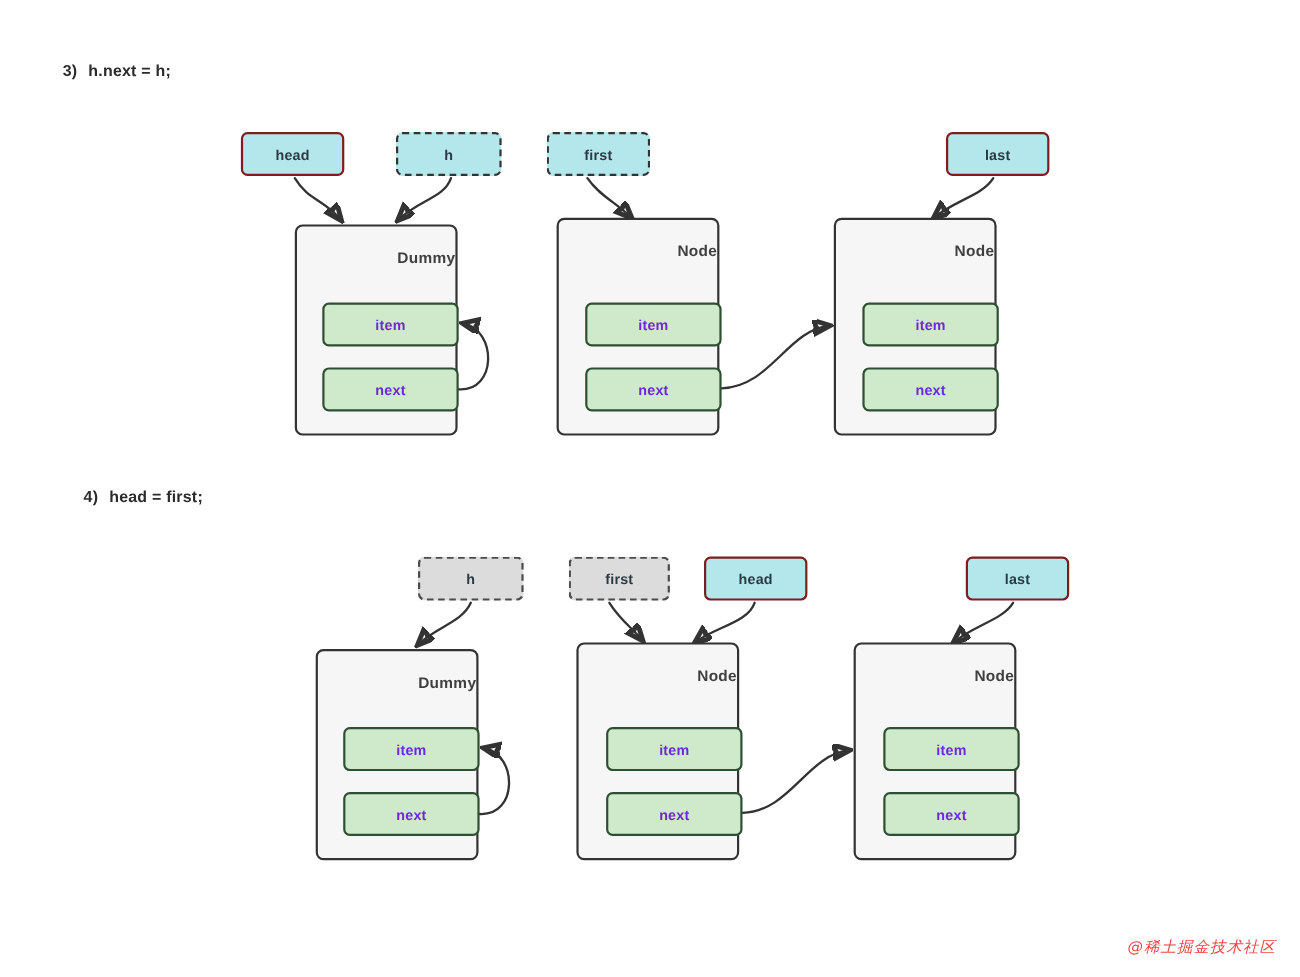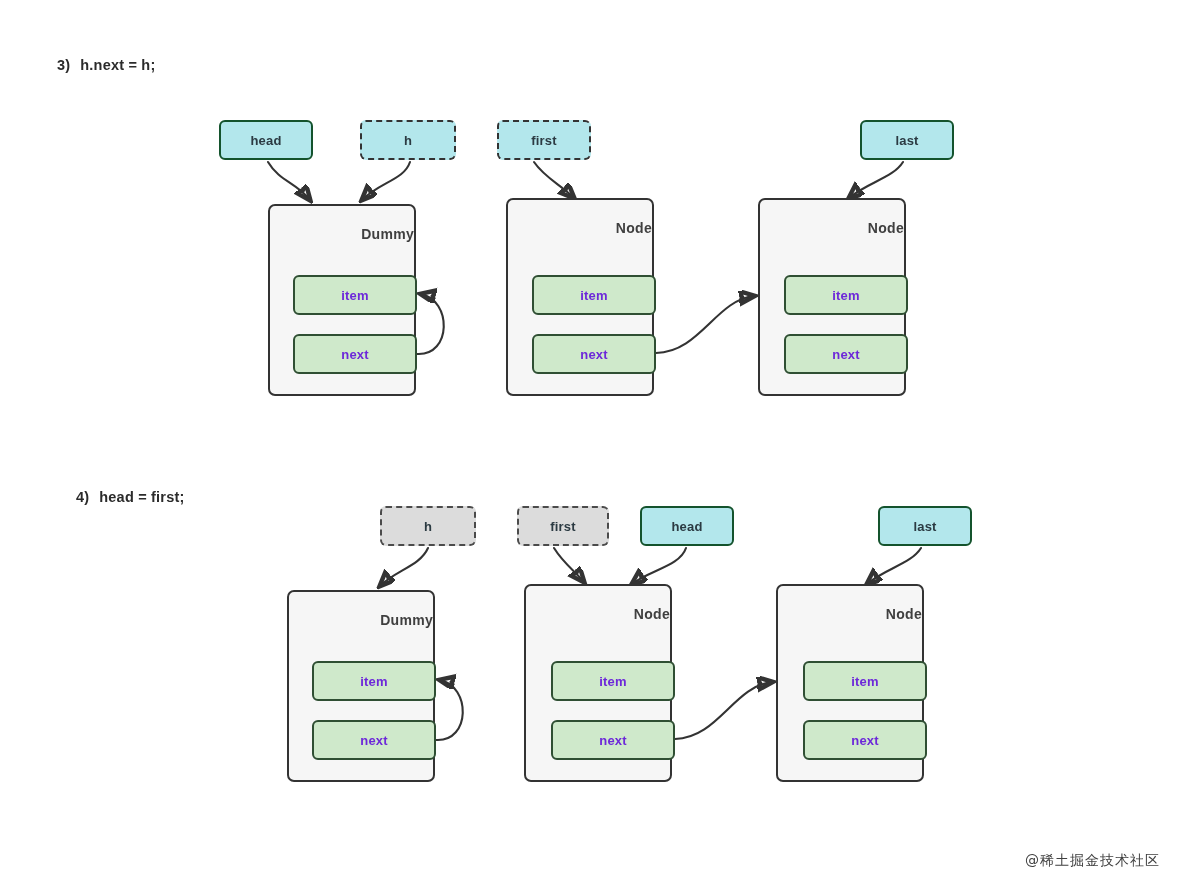--- a/index.html
+++ b/index.html
@@ -38,21 +38,21 @@
     display: flex;
     align-items: center;
     justify-content: center;
     font-size: 13px;
     font-weight: bold;
     color: #2b3a42;
     letter-spacing: 0.2px;
   }
   .ptr-cyan {
     background: #b3e7ec;
-    border: 2px solid #14532d;
+    border: 2px solid #7f1d1d;
   }
   .ptr-cyan-dashed {
     background: #b3e7ec;
     border: 2px dashed #333333;
   }
   .ptr-gray-dashed {
     background: #dcdcdc;
     border: 2px dashed #4b4b4b;
   }
 
@@ -102,24 +102,25 @@
     stroke: #333333;
     stroke-width: 2.1;
     stroke-linecap: round;
   }
 
   .watermark {
     position: absolute;
     right: 22px;
     bottom: 18px;
     font-size: 14px;
-    color: #404040;
+    color: #ef4444;
     font-family: "DejaVu Sans", sans-serif;
     letter-spacing: 1px;
     white-space: nowrap;
+    font-style: italic;
   }
 </style>
 </head>
 <body>
 
 <div id="stage">
     <svg class="arrows" viewBox="0 0 1182 888">
       <defs>
         <marker id="ah" markerWidth="9" markerHeight="9" refX="7.2" refY="3.2" orient="auto" markerUnits="strokeWidth">
           <path d="M0,0 L7.6,3.2 L0,6.4 L1.5,3.2 z" fill="#333333" stroke="none"></path>
@@ -151,21 +152,21 @@
     <div class="field-box" style="left: 532px; top: 334px; width: 124px; height: 40px;">next</div>
     <div class="node-box" style="left: 758px; top: 198px; width: 148px; height: 198px;">
       <div class="node-title">Node</div>
     </div>
     <div class="field-box" style="left: 784px; top: 275px; width: 124px; height: 40px;">item</div>
     <div class="field-box" style="left: 784px; top: 334px; width: 124px; height: 40px;">next</div>
     <div class="ptr-box ptr-cyan" style="left: 219px; top: 120px; width: 94px; height: 40px;">head</div>
     <div class="ptr-box ptr-cyan-dashed" style="left: 360px; top: 120px; width: 96px; height: 40px;">h</div>
     <div class="ptr-box ptr-cyan-dashed" style="left: 497px; top: 120px; width: 94px; height: 40px;">first</div>
     <div class="ptr-box ptr-cyan" style="left: 860px; top: 120px; width: 94px; height: 40px;">last</div>
-    <div class="step-label" style="left: 76px; top: 444px; margin-top: 45px;"><span class="step-num">4)</span><span>head = first;</span></div>
+    <div class="step-label" style="left: 76px; top: 444px;"><span class="step-num">4)</span><span>head = first;</span></div>
     <div class="node-box" style="left: 287px; top: 590px; width: 148px; height: 192px;">
       <div class="node-title">Dummy</div>
     </div>
     <div class="field-box" style="left: 312px; top: 661px; width: 124px; height: 40px;">item</div>
     <div class="field-box" style="left: 312px; top: 720px; width: 124px; height: 40px;">next</div>
     <div class="node-box" style="left: 524px; top: 584px; width: 148px; height: 198px;">
       <div class="node-title">Node</div>
     </div>
     <div class="field-box" style="left: 551px; top: 661px; width: 124px; height: 40px;">item</div>
     <div class="field-box" style="left: 551px; top: 720px; width: 124px; height: 40px;">next</div>

